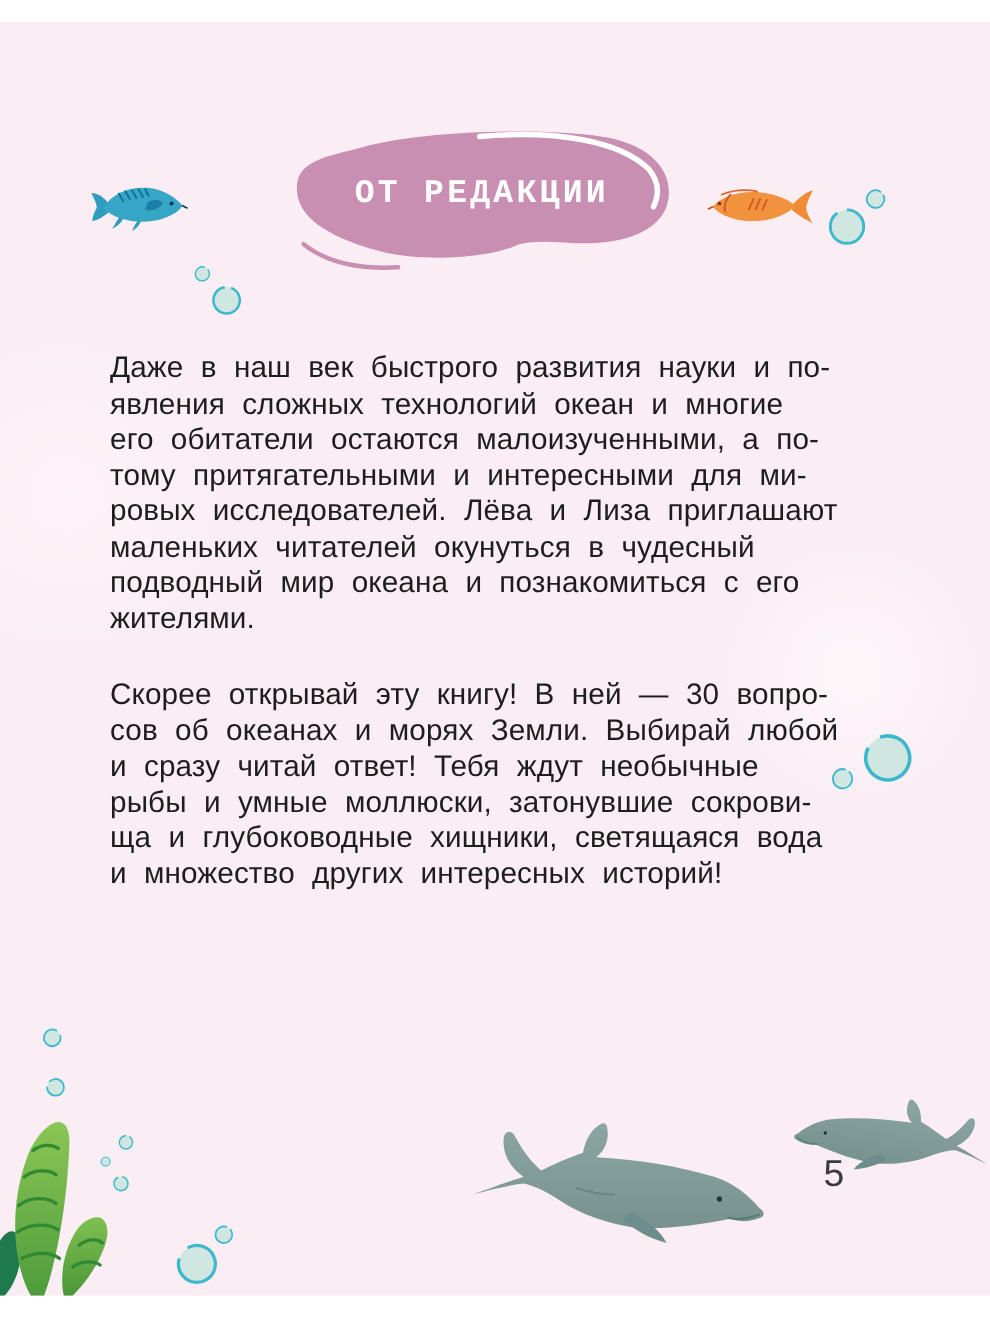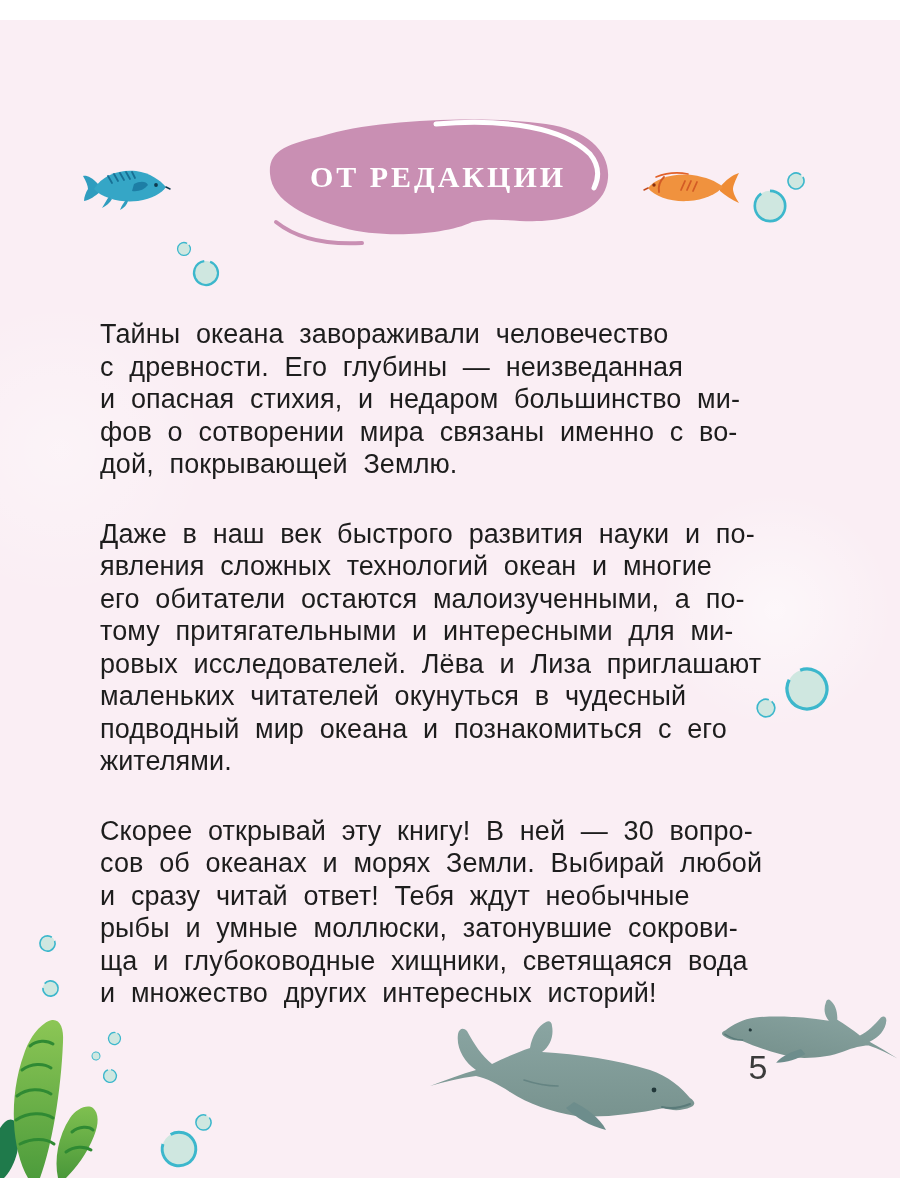--- a/index.html
+++ b/index.html
@@ -14,21 +14,21 @@
       radial-gradient(circle 170px at 775px 590px, rgba(255,255,255,0.55), rgba(255,255,255,0) 70%),
       radial-gradient(circle 200px at 60px 430px, rgba(255,255,255,0.35), rgba(255,255,255,0) 75%),
       #faeef4;
   }
   .abs{position:absolute;}
   
   .title-blob{left:258px;top:110px;width:360px;height:142px;}
   .title-text{
     left:258px;top:118px;width:360px;height:118px;
     display:flex;align-items:center;justify-content:center;
-    color:#ffffff;font-family:Liberation Serif, serif;
+    color:#ffffff;font-family:Liberation Mono, monospace;
     font-weight:bold;font-size:30px;letter-spacing:3px;
     text-transform:uppercase;
   }
   
   .text-col{left:100px;top:318px;width:690px;color:#1d1d1d;}
   .text-col p{
     margin:0 0 37px 0;
     font-size:27px;line-height:32.5px;
     word-spacing:0.3em;letter-spacing:0.1px;
     white-space:pre;
@@ -82,25 +82,20 @@
 </svg>
 
 <svg class="abs" style="left:751px;top:187px;width:38px;height:38px;" viewBox="0 0 40 40">
   <circle cx="20" cy="20" r="16" fill="#cfe7e0" stroke="#3cb7cc" stroke-width="2.8" stroke-dasharray="90 14" transform="rotate(-90 20 20)"></circle>
 </svg>
 <svg class="abs" style="left:786px;top:171px;width:20px;height:20px;" viewBox="0 0 40 40">
   <circle cx="20" cy="20" r="16" fill="#cfe7e0" stroke="#3cb7cc" stroke-width="3.2" stroke-dasharray="94 10" transform="rotate(-30 20 20)"></circle>
 </svg>
 
 <div class="abs text-col">
-  <p>Тайны океана завораживали человечество
-с древности. Его глубины — неизведанная
-и опасная стихия, и недаром большинство ми-
-фов о сотворении мира связаны именно с во-
-дой, покрывающей Землю.</p>
   <p>Даже в наш век быстрого развития науки и по-
 явления сложных технологий океан и многие
 его обитатели остаются малоизученными, а по-
 тому притягательными и интересными для ми-
 ровых исследователей. Лёва и Лиза приглашают
 маленьких читателей окунуться в чудесный
 подводный мир океана и познакомиться с его
 жителями.</p>
   <p>Скорее открывай эту книгу! В ней — 30 вопро-
 сов об океанах и морях Земли. Выбирай любой

